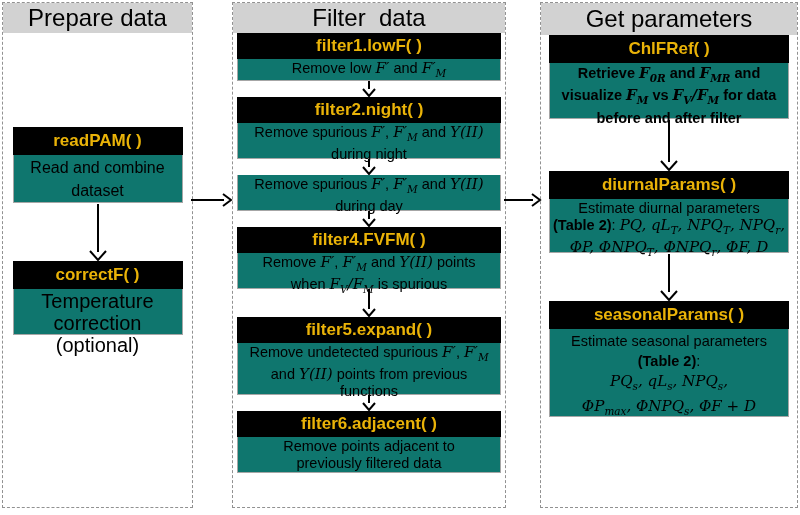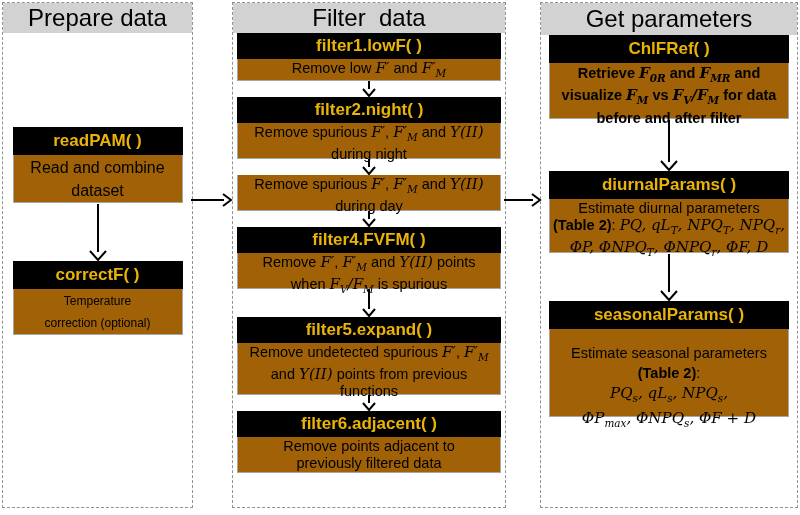--- a/index.html
+++ b/index.html
@@ -27,33 +27,33 @@
   #col-filter  .fbox { width:264px; }
   #col-params  .fbox { width:240px; }
 
   .fbox .title {
     background:#000; color:#eab308; font-weight:bold; font-size:17px;
     text-align:center; height:26px; line-height:26px; white-space:pre;
   }
   #col-prepare .title, #col-params .title { height:28px; line-height:28px; }
 
   .fbox .body {
-    background:#a16207; border:1px solid #a6a6a6; border-top:none;
+    background:#0f766e; border:1px solid #a6a6a6; border-top:none;
     text-align:center; font-size:14.5px; line-height:17px; padding-top:1px;
   }
 
   
   #b-readpam  { height:48px; font-size:16px; line-height:23px; }
-  #b-correctf { height:46px; font-size:12px; line-height:22px; }
+  #b-correctf { height:46px; font-size:20px; line-height:22px; }
   #b-f1 { height:22px; }
   #b-f2, #b-f3, #b-f4, #b-f6 { height:36px; }
   #b-f5 { height:52px; }
   #b-chlfref  { height:56px; line-height:17.5px; padding-top:2px;font-weight:bold; }
   #b-diurnal  { height:54px; }
-  #b-seasonal { height:88px; line-height:20px; padding-top:14px; }
+  #b-seasonal { height:88px; line-height:20px; padding-top:2px; }
 
   
   .seg-r { }
   .seg-b { font-weight:bold; }
   .seg-m { font-family:"DejaVu Serif", serif; font-style:italic; font-size:1.04em; }
   sub.seg-s { font-family:"DejaVu Serif", serif; font-style:italic; font-size:0.72em; }
 
   .v-arrow { flex:0 0 auto; display:block; }
   .h-arrow { position:absolute; top:193px; }
   #h-arrow-1 { left:191px; }

